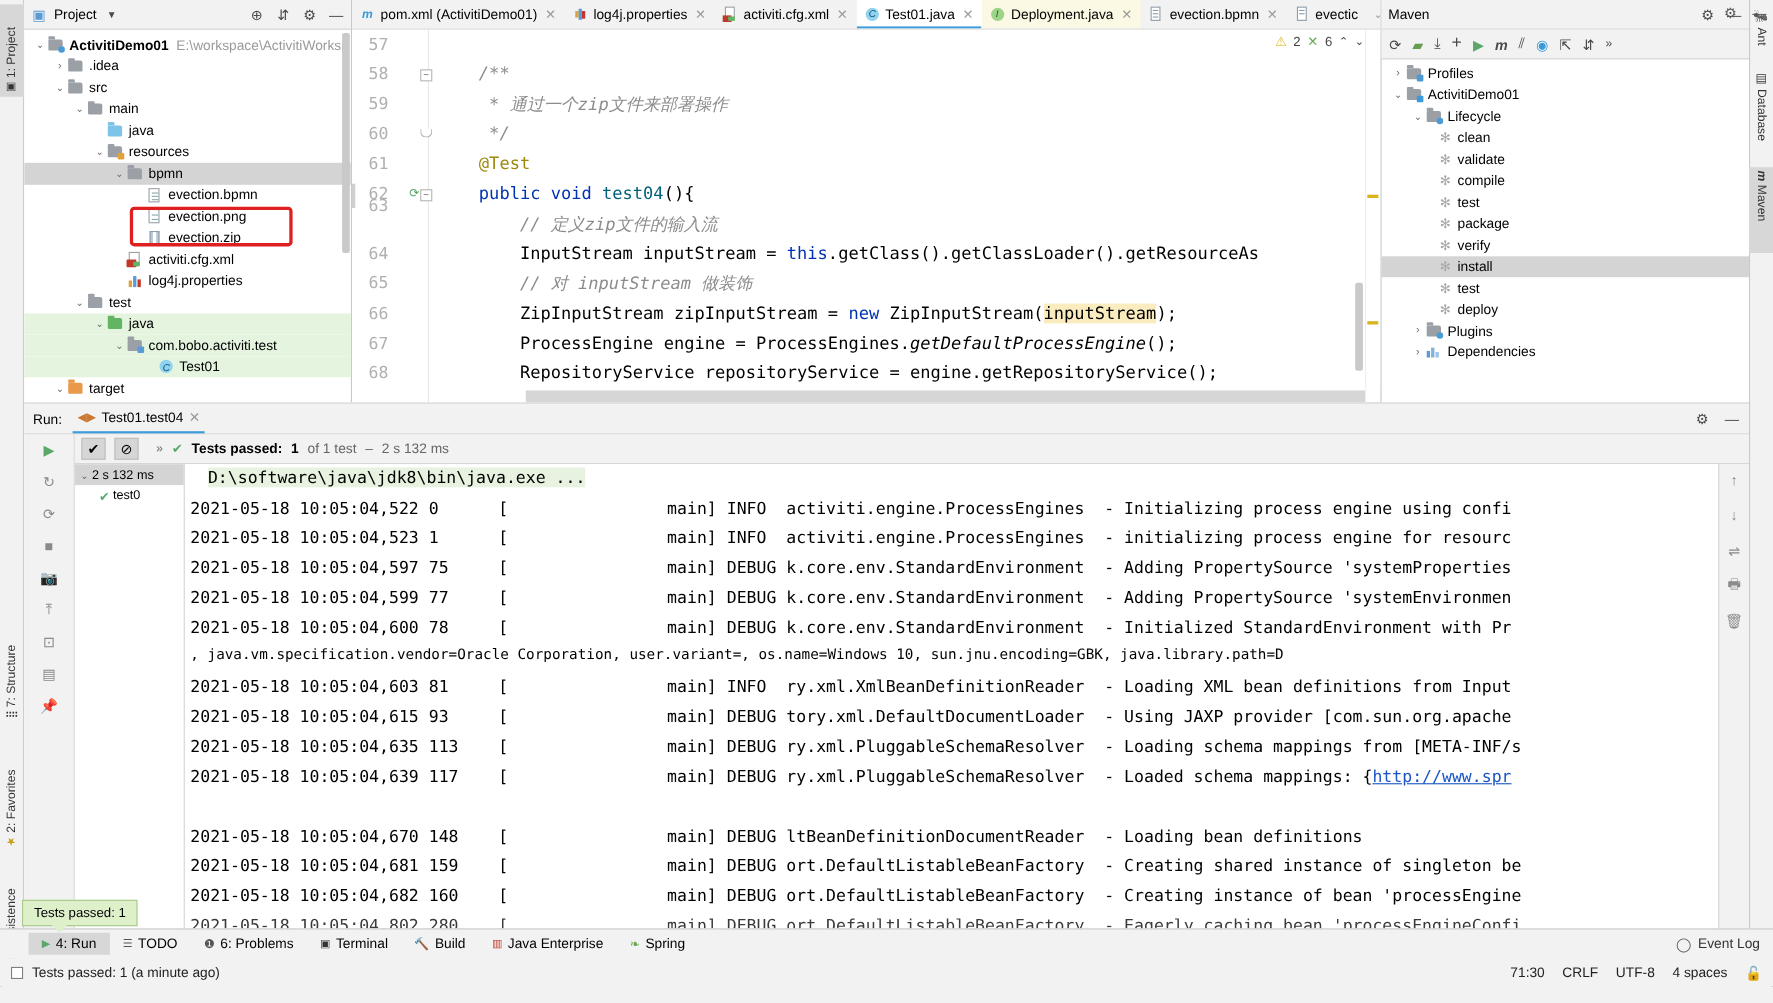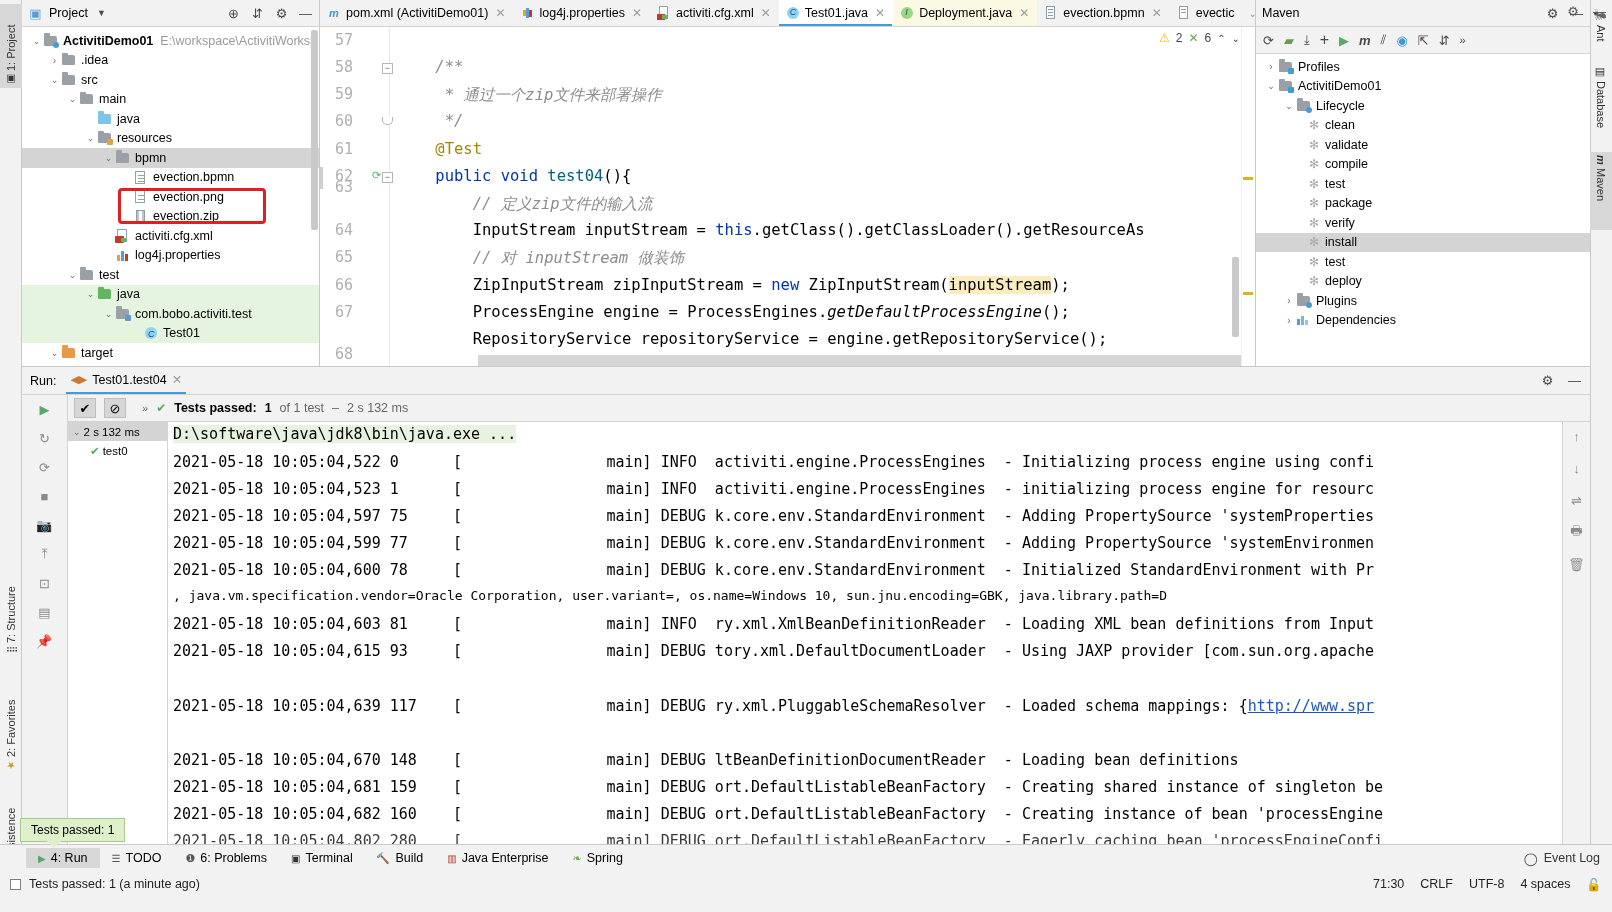--- a/index.html
+++ b/index.html
@@ -527,21 +527,21 @@
         <div class="gline" style="top:31px;">58</div>
         <div class="gline" style="top:58px;">59</div>
         <div class="gline" style="top:85px;">60</div>
         <div class="gline" style="top:113px;">61</div>
         <div class="gline" style="top:140px;">62</div>
         <div class="gline" style="top:151px;">63</div>
         <div class="gline" style="top:194px;">64</div>
         <div class="gline" style="top:221px;">65</div>
         <div class="gline" style="top:249px;">66</div>
         <div class="gline" style="top:276px;">67</div>
-        <div class="gline" style="top:318px;">68</div>
+        <div class="gline" style="top:303px;">68</div>
 
         <div class="gmark" style="left:52px;top:142px;color:#59a869;">⟳</div>
         <div class="fold" style="top:36px;">−</div>
         <div class="fold open" style="top:90px;"></div>
         <div class="fold" style="top:145px;">−</div>
         <div style="position:absolute;left:0;top:140px;width:3px;height:22px;background:#cfcfcf;"></div>
       </div>
 
       <div class="code">
         <div class="cl" style="top:4px;"><span></span></div>
@@ -727,29 +727,30 @@
         <span style="color:#6e6e6e;font-size:9px;">⌄</span>
         <span>2 s 132 ms</span>
       </div>
       <div class="ttrow" style="padding-left:22px;">
         <span style="color:#59a869;">✔</span>
         <span>test0</span>
       </div>
     </div>
 
     <div class="console">
-      <div class="cline cmd" style="top:3px;"><span>D:\software\java\jdk8\bin\java.exe ...</span></div>
+      <div class="cline cmd" style="top:3px;margin-left:16px;"><span>D:\software\java\jdk8\bin\java.exe ...</span></div>
       <div class="cline" style="top:31px;"><span>2021-05-18 10:05:04,522 0      [                main] INFO  activiti.engine.ProcessEngines  - Initializing process engine using confi</span></div>
       <div class="cline" style="top:58px;"><span>2021-05-18 10:05:04,523 1      [                main] INFO  activiti.engine.ProcessEngines  - initializing process engine for resourc</span></div>
       <div class="cline" style="top:85px;"><span>2021-05-18 10:05:04,597 75     [                main] DEBUG k.core.env.StandardEnvironment  - Adding PropertySource 'systemProperties</span></div>
       <div class="cline" style="top:112px;"><span>2021-05-18 10:05:04,599 77     [                main] DEBUG k.core.env.StandardEnvironment  - Adding PropertySource 'systemEnvironmen</span></div>
       <div class="cline" style="top:139px;"><span>2021-05-18 10:05:04,600 78     [                main] DEBUG k.core.env.StandardEnvironment  - Initialized StandardEnvironment with Pr</span></div>
       <div class="cline" style="top:166px;font-size:13px;"><span>, java.vm.specification.vendor=Oracle Corporation, user.variant=, os.name=Windows 10, sun.jnu.encoding=GBK, java.library.path=D</span></div>
       <div class="cline" style="top:193px;"><span>2021-05-18 10:05:04,603 81     [                main] INFO  ry.xml.XmlBeanDefinitionReader  - Loading XML bean definitions from Input</span></div>
       <div class="cline" style="top:220px;"><span>2021-05-18 10:05:04,615 93     [                main] DEBUG tory.xml.DefaultDocumentLoader  - Using JAXP provider [com.sun.org.apache</span></div>
+      <div class="cline" style="top:248px;"><span>2021-05-18 10:05:04,635 113    [                main] DEBUG ry.xml.PluggableSchemaResolver  - Loading schema mappings from [META-INF/s</span></div>
       <div class="cline" style="top:275px;"><span>2021-05-18 10:05:04,639 117    [                main] DEBUG ry.xml.PluggableSchemaResolver  - Loaded schema mappings: {</span><span class="link">http://www.spr</span></div>
       <div class="cline" style="top:329px;"><span>2021-05-18 10:05:04,670 148    [                main] DEBUG ltBeanDefinitionDocumentReader  - Loading bean definitions</span></div>
       <div class="cline" style="top:356px;"><span>2021-05-18 10:05:04,681 159    [                main] DEBUG ort.DefaultListableBeanFactory  - Creating shared instance of singleton be</span></div>
       <div class="cline" style="top:383px;"><span>2021-05-18 10:05:04,682 160    [                main] DEBUG ort.DefaultListableBeanFactory  - Creating instance of bean 'processEngine</span></div>
       <div class="cline" style="top:410px;color:#3a3a3a;"><span>2021-05-18 10:05:04,802 280    [                main] DEBUG ort.DefaultListableBeanFactory  - Eagerly caching bean 'processEngineConfi</span></div>
     </div>
 
     <div class="console-right">
       <span class="rtool">↑</span>
       <span class="rtool">↓</span>

